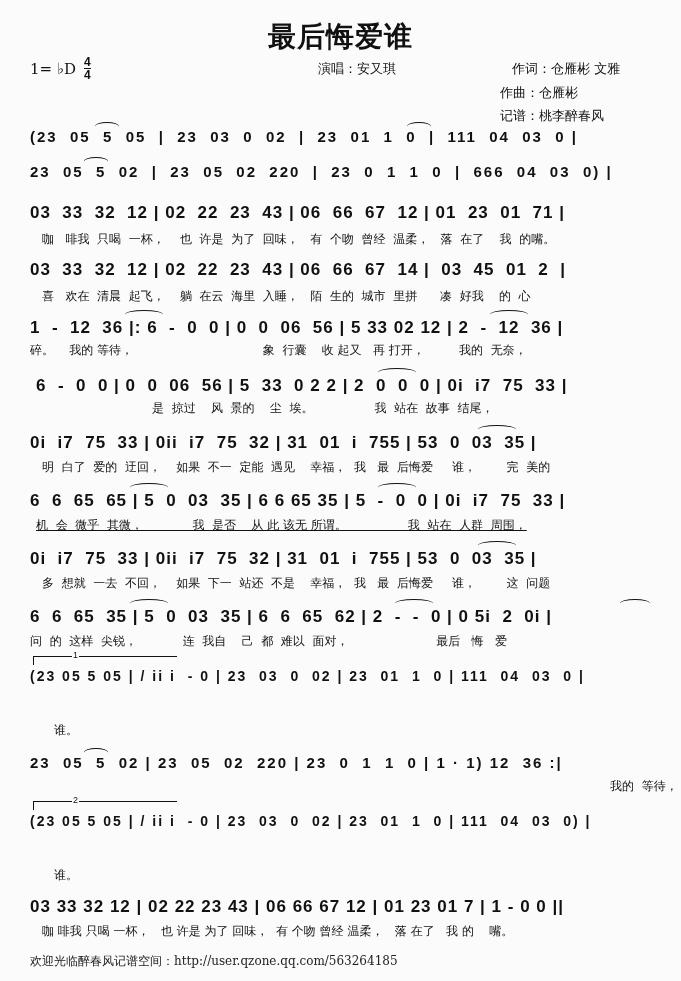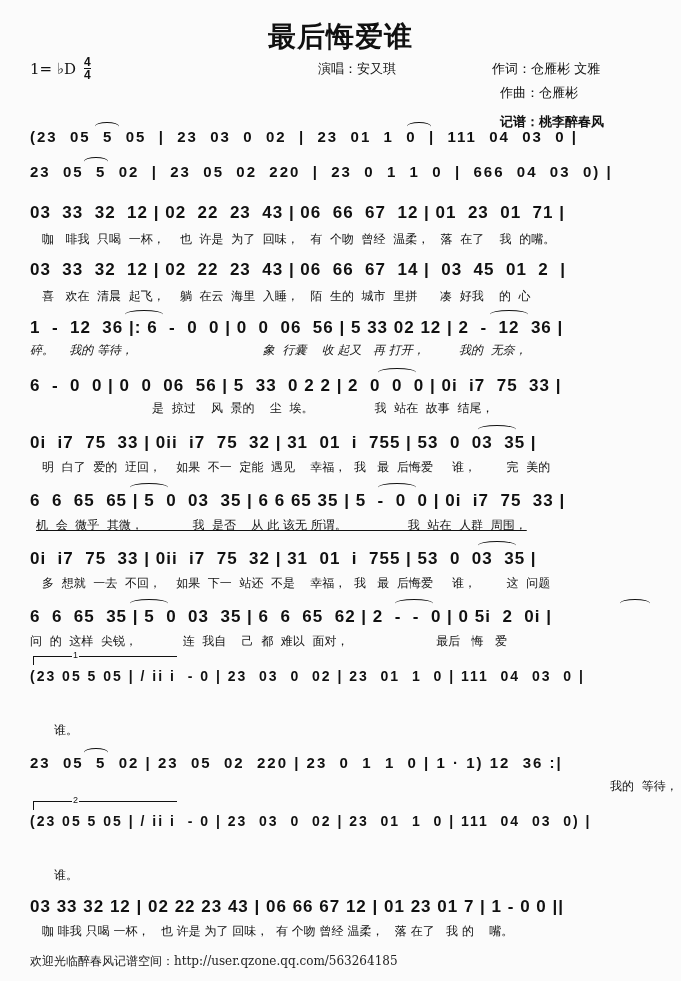--- a/index.html
+++ b/index.html
@@ -22,23 +22,23 @@
 <body>
 
 <div class="abs title">最后悔爱谁</div>
 
 <div class="abs meta key">1= ♭D</div>
 <div class="frac">
   <div>4</div>
   <div style="border-top:1px solid #111;">4</div>
 </div>
 <div class="abs meta" style="left:318px;top:60px;">演唱：安又琪</div>
-<div class="abs meta" style="left:492px;top:60px;">作词：仓雁彬 文雅</div>
+<div class="abs meta" style="left:512px;top:60px;">作词：仓雁彬 文雅</div>
 <div class="abs meta" style="left:500px;top:84px;">作曲：仓雁彬</div>
-<div class="abs meta" style="left:500px;top:113px;font-weight:bold;">记谱：桃李醉春风</div>
+<div class="abs meta" style="left:500px;top:107px;">记谱：桃李醉春风</div>
 
 <div class="row" style="top:128px;">
   <div class="notes small" style="left:30px;">(23  05  5  05  |  23  03  0  02  |  23  01  1  0  |  111  04  03  0 |</div>
   <div class="tie" style="left:95px;top:-6px;width:24px;"></div>
   <div class="tie" style="left:407px;top:-6px;width:24px;"></div>
 </div>
 
 <div class="row" style="top:163px;">
   <div class="notes small" style="left:30px;">23  05  5  02  |  23  05  02  220  |  23  0  1  1  0  |  666  04  03  0) |</div>
   <div class="tie" style="left:84px;top:-6px;width:24px;"></div>
@@ -51,25 +51,25 @@
 
 <div class="row" style="top:260px;">
   <div class="notes" style="left:30px;">03  33  32  12 | 02  22  23  43 | 06  66  67  14 |  03  45  01  2  |</div>
   <div class="lyr" style="left:42px;top:28px;">喜   欢在  清晨  起飞，    躺  在云  海里  入睡，   陌  生的  城市  里拼      凑  好我    的  心</div>
 </div>
 
 <div class="row" style="top:318px;">
   <div class="notes" style="left:30px;">1  -  12  36 |: 6  -  0  0 | 0  0  06  56 | 5 33 02 12 | 2  -  12  36 |</div>
   <div class="tie" style="left:125px;top:-8px;width:38px;"></div>
   <div class="tie" style="left:490px;top:-8px;width:38px;"></div>
-  <div class="lyr" style="left:30px;top:24px;font-style:italic;">碎。    我的 等待，                                  象  行囊    收 起又   再 打开，         我的  无奈，</div>
+  <div class="lyr" style="left:30px;top:24px;">碎。    我的 等待，                                  象  行囊    收 起又   再 打开，         我的  无奈，</div>
 </div>
 
 <div class="row" style="top:376px;">
-  <div class="notes" style="left:30px;">6  -  0  0 | 0  0  06  56 | 5  33  0 2 2 | 2  0  0  0 | 0i  i7  75  33 |</div>
+  <div class="notes" style="left:36px;">6  -  0  0 | 0  0  06  56 | 5  33  0 2 2 | 2  0  0  0 | 0i  i7  75  33 |</div>
   <div class="tie" style="left:378px;top:-8px;width:38px;"></div>
   <div class="lyr" style="left:30px;top:24px;">                                是  掠过    风  景的    尘  埃。                我  站在  故事  结尾，</div>
 </div>
 
 <div class="row" style="top:433px;">
   <div class="notes" style="left:30px;">0i  i7  75  33 | 0ii  i7  75  32 | 31  01  i  755 | 53  0  03  35 |</div>
   <div class="tie" style="left:478px;top:-8px;width:38px;"></div>
   <div class="lyr" style="left:42px;top:26px;text-align:center;">明  白了  爱的  迂回，    如果  不一  定能  遇见    幸福，  我   最  后悔爱     谁，        完  美的</div>
 </div>
 

